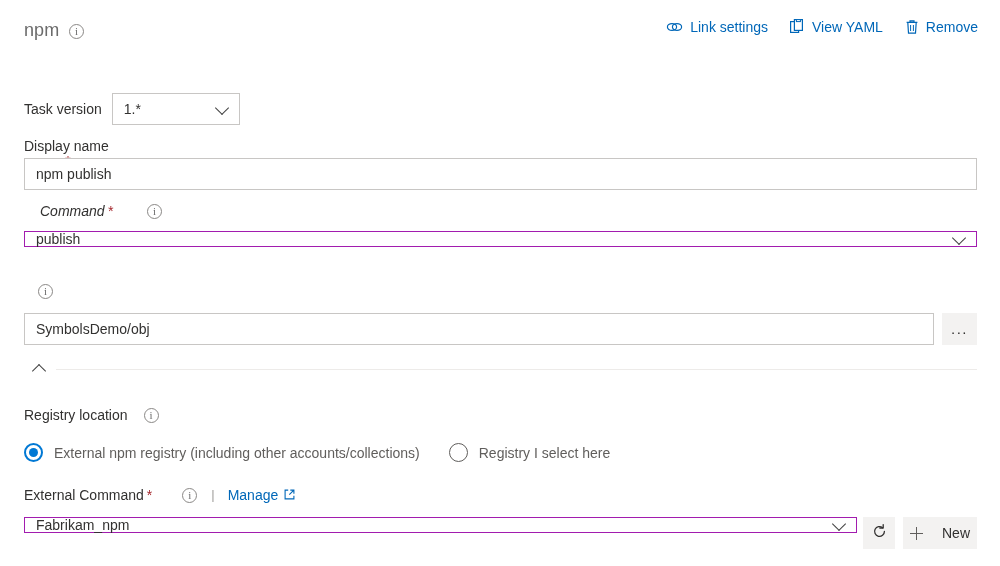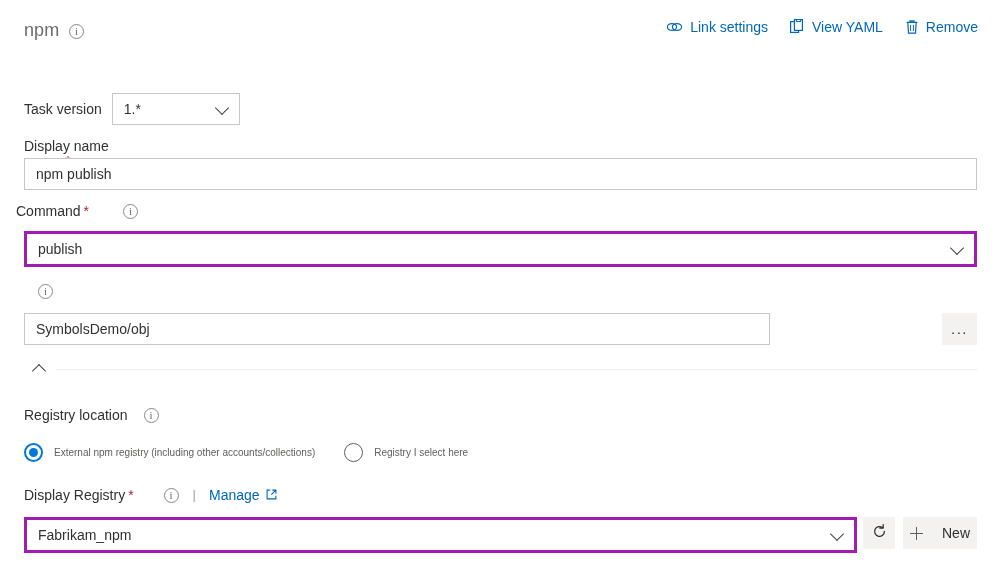--- a/index.html
+++ b/index.html
@@ -157,45 +157,45 @@
     background: #fff;
     display: flex;
     align-items: center;
     font-size: 14px;
     color: #323130;
   }
   .textbox .val { padding-left: 11px; }
 
   .dropdown {
     position: absolute;
-    height: 36px;
-    border: 3px solid #a21caf;
+    height: 16px;
+    border: 1px solid #a21caf;
     box-sizing: border-box;
     background: #fff;
     display: flex;
     align-items: center;
     font-size: 14px;
     color: #323130;
     cursor: pointer;
   }
   .dropdown .val { padding-left: 11px; }
 
   
   #lbl-display { left: 24px; top: 137px; flex-direction: column; }
   #tb-display  { left: 24px; top: 158px; width: 953px; }
 
   
-  #lbl-command { left: 16px; top: 202px; }
+  #lbl-command { left: 40px; top: 202px; font-style: italic; }
   #lbl-command .info-icon { margin-left: 34px; }
   #dd-command  { left: 24px; top: 231px; width: 953px; }
 
   
   #lbl-folder { left: 24px; top: 284px; }
   #lbl-folder .info-icon { margin-left: 14px; }
-  #tb-folder  { left: 24px; top: 313px; width: 746px; }
+  #tb-folder  { left: 24px; top: 313px; width: 910px; }
 
   .browse-btn {
     position: absolute;
     left: 942px;
     top: 313px;
     width: 35px;
     height: 32px;
     background: #f3f2f1;
     display: flex;
     align-items: center;
@@ -249,21 +249,21 @@
     position: absolute;
     left: 24px;
     top: 443px;
     display: flex;
     align-items: center;
   }
   .radio-opt {
     display: flex;
     align-items: center;
     cursor: pointer;
-    font-size: 10px;
+    font-size: 14px;
     color: #605e5c;
   }
   .radio-circle {
     width: 19px;
     height: 19px;
     border-radius: 50%;
     border: 1.6px solid #605e5c;
     box-sizing: border-box;
     margin-right: 11px;
     position: relative;
@@ -435,21 +435,21 @@
       <span>External npm registry (including other accounts/collections)</span>
     </div>
     <span class="radio-gap"></span>
     <div class="radio-opt">
       <span class="radio-circle"></span>
       <span>Registry I select here</span>
     </div>
   </div>
 
   <div class="field-label" id="lbl-ext-reg">
-    <span>Display Registry</span>
+    <span>External Command</span>
     <span class="req">*</span>
     <span class="info-icon"></span>
     <span class="pipe-sep">|</span>
     <span class="manage-link">
       <span>Manage</span>
       <span>
         <svg width="11" height="11" viewBox="0 0 11 11">
           <path d="M4.2 1.1H1.1v8.8h8.8V6.8" fill="none" stroke="#0067b8" stroke-width="1.1"></path>
           <path d="M6.3 1.1h3.6v3.6M9.6 1.4L5.3 5.7" fill="none" stroke="#0067b8" stroke-width="1.1"></path>
         </svg>

